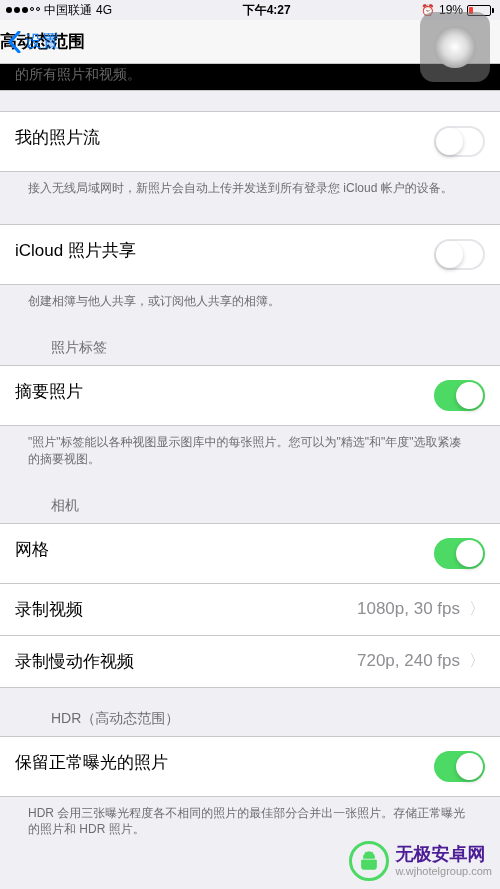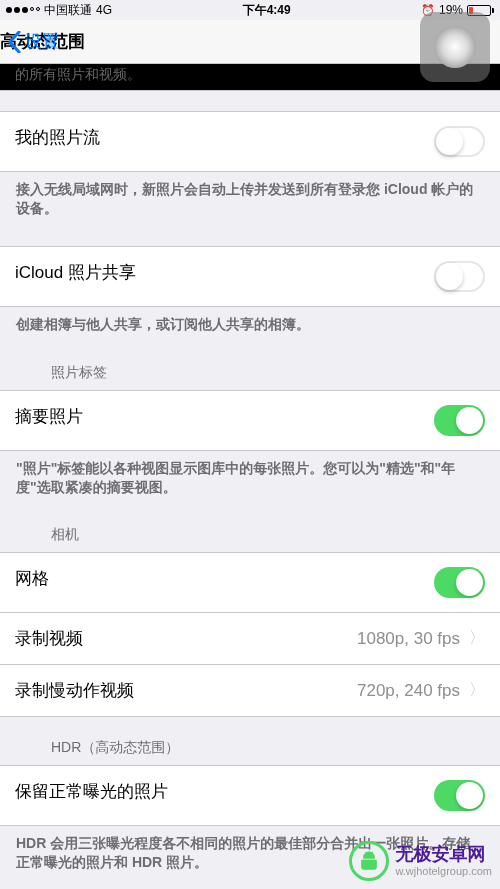--- a/index.html
+++ b/index.html
@@ -21,21 +21,21 @@
     .nav-title { font-size: 17px; font-weight: 600; }
     .content { height: 825px; overflow-y: hidden; }
     .partial-row { background: #000000; padding: 2px 15px 6px; font-size: 14px; color: #666; border-bottom: 1px solid #c8c7cc; }
     .section-gap { height: 20px; }
     .cell { background: #fff; padding: 14px 15px; display: flex; justify-content: space-between; border-top: 1px solid #c8c7cc; border-bottom: 1px solid #c8c7cc; }
     .cell + .cell { border-top: none; }
     .cell-label { font-size: 17px; color: #000; }
     .cell-value { font-size: 17px; color: #8e8e93; }
     .cell-right { display: flex; align-items: center; gap: 9px; }
     .chevron { color: #c7c7cc; }
-    .footer-text { padding: 8px 16px; font-size: 14px; color: #6d6d72; line-height: 1.35; font-weight: bold; }
+    .footer-text { padding: 8px 28px; font-size: 12px; color: #6d6d72; line-height: 1.35; }
     .header-text { padding: 22px 15px 8px; font-size: 14px; color: #6d6d72; margin-left: 36px; }
     .switch { width: 51px; height: 31px; border-radius: 16px; position: relative; }
     .switch.off { background: #fff; border: 2px solid #e5e5ea; }
     .switch.on { background: #4cd964; }
     .switch .knob { width: 27px; height: 27px; background: #fff; border-radius: 50%; position: absolute; top: 0; box-shadow: 0 2px 4px rgba(0,0,0,0.2); }
     .switch.off .knob { left: 0; }
     .switch.on .knob { right: 2px; top: 2px; }
     .group { }
     .group .cell:first-child { border-top: 1px solid #c8c7cc; }
     .group .cell:last-child { border-bottom: 1px solid #c8c7cc; }
@@ -59,21 +59,21 @@
     <div class="dots">
       <span class="dot"></span>
         <span class="dot"></span>
         <span class="dot"></span>
         <span class="dot empty"></span>
         <span class="dot empty"></span>
     </div>
     <span>中国联通</span>
     <span>4G</span>
   </div>
-  <div class="status-center">下午4:49</div>
+  <div class="status-center">下午4:27</div>
   <div class="status-right">
     <span class="alarm-icon">⏰</span>
     <span>19%</span>
     <div class="battery">
       <div class="battery-body">
           <div class="battery-fill"></div>
         </div>
       <div class="battery-tip"></div>
     </div>
   </div>

